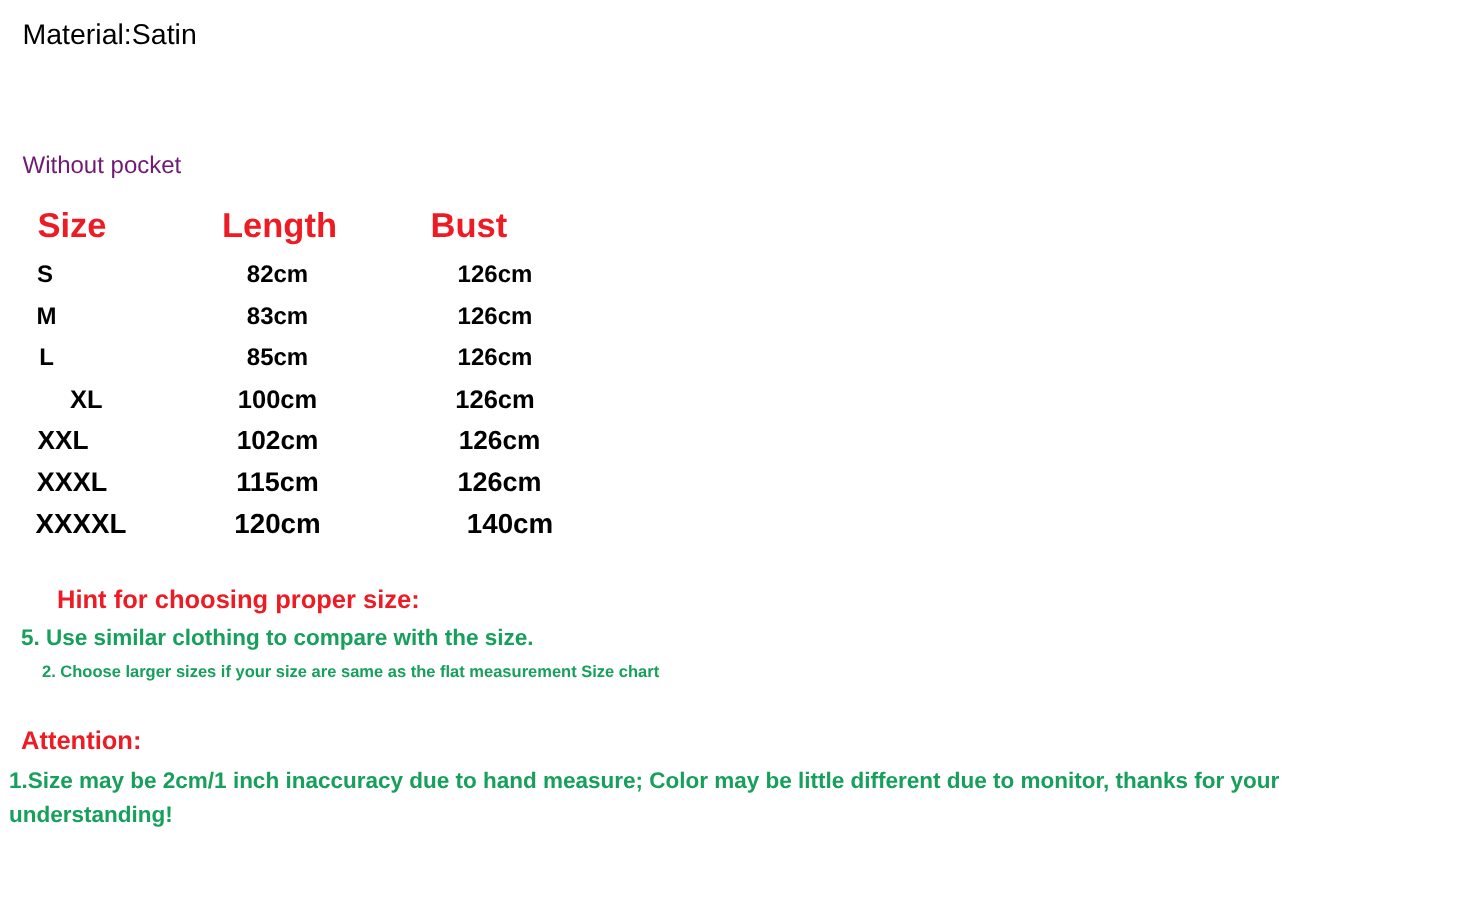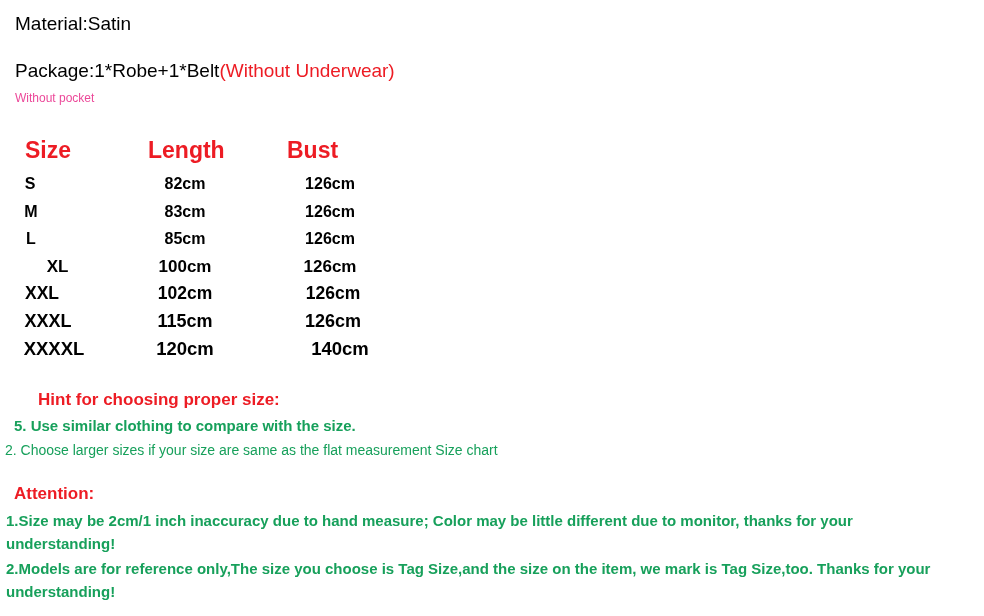--- a/index.html
+++ b/index.html
@@ -38,23 +38,23 @@
     font-size: 19px;
     color: #000000;
     white-space: nowrap;
   }
   .package-line .paren {
     color: #ED1C24;
   }
   .pocket-line {
     position: absolute;
     left: 15px;
-    top: 91px;
-    font-size: 12px;
-    color: #ec4899;
+    top: 102px;
+    font-size: 16px;
+    color: #701a75;
     white-space: nowrap;
   }
 
   
   .size-table {
     position: absolute;
     left: 0px;
     top: 136px;
     width: 400px;
   }
@@ -127,24 +127,24 @@
     position: absolute;
     left: 14px;
     top: 417px;
     font-size: 15px;
     font-weight: bold;
     color: #17A05B;
     white-space: nowrap;
   }
   .hint-2 {
     position: absolute;
-    left: 5px;
+    left: 28px;
     top: 442px;
-    font-size: 14px;
-    font-weight: normal;
+    font-size: 11px;
+    font-weight: bold;
     color: #17A05B;
     white-space: nowrap;
   }
 
   
   .attention-title {
     position: absolute;
     left: 14px;
     top: 484px;
     font-size: 17px;
@@ -166,21 +166,20 @@
   .attn-item { margin: 0; }
   .attn-item + .attn-item { margin-top: 2px; }
 </style>
 </head>
 <body>
 
 <div class="page">
 
   <div class="material-line">Material:Satin</div>
 
-  <div class="package-line"><span>Package:1*Robe+1*Belt</span><span class="paren">(Without Underwear)</span></div>
 
   <div class="pocket-line">Without pocket</div>
 
   <div class="size-table">
     <table>
       <colgroup>
         <col class="c-size">
           <col class="c-length">
           <col class="c-bust">
       </colgroup>
@@ -231,16 +230,15 @@
     </table>
   </div>
 
   <div class="hint-title">Hint for choosing proper size:</div>
   <div class="hint-1">5. Use similar clothing to compare with the size.</div>
   <div class="hint-2">2. Choose larger sizes if your size are same as the flat measurement Size chart</div>
 
   <div class="attention-title">Attention:</div>
   <div class="attn-block">
     <p class="attn-item">1.Size may be 2cm/1 inch inaccuracy due to hand measure; Color may be little different   due to monitor, thanks for your understanding!</p>
-    <p class="attn-item">2.Models are for reference only,The size you choose is Tag Size,and the size on the item,  we mark is Tag Size,too. Thanks for your understanding!</p>
   </div>
 
 </div>
 
 </body></html>

